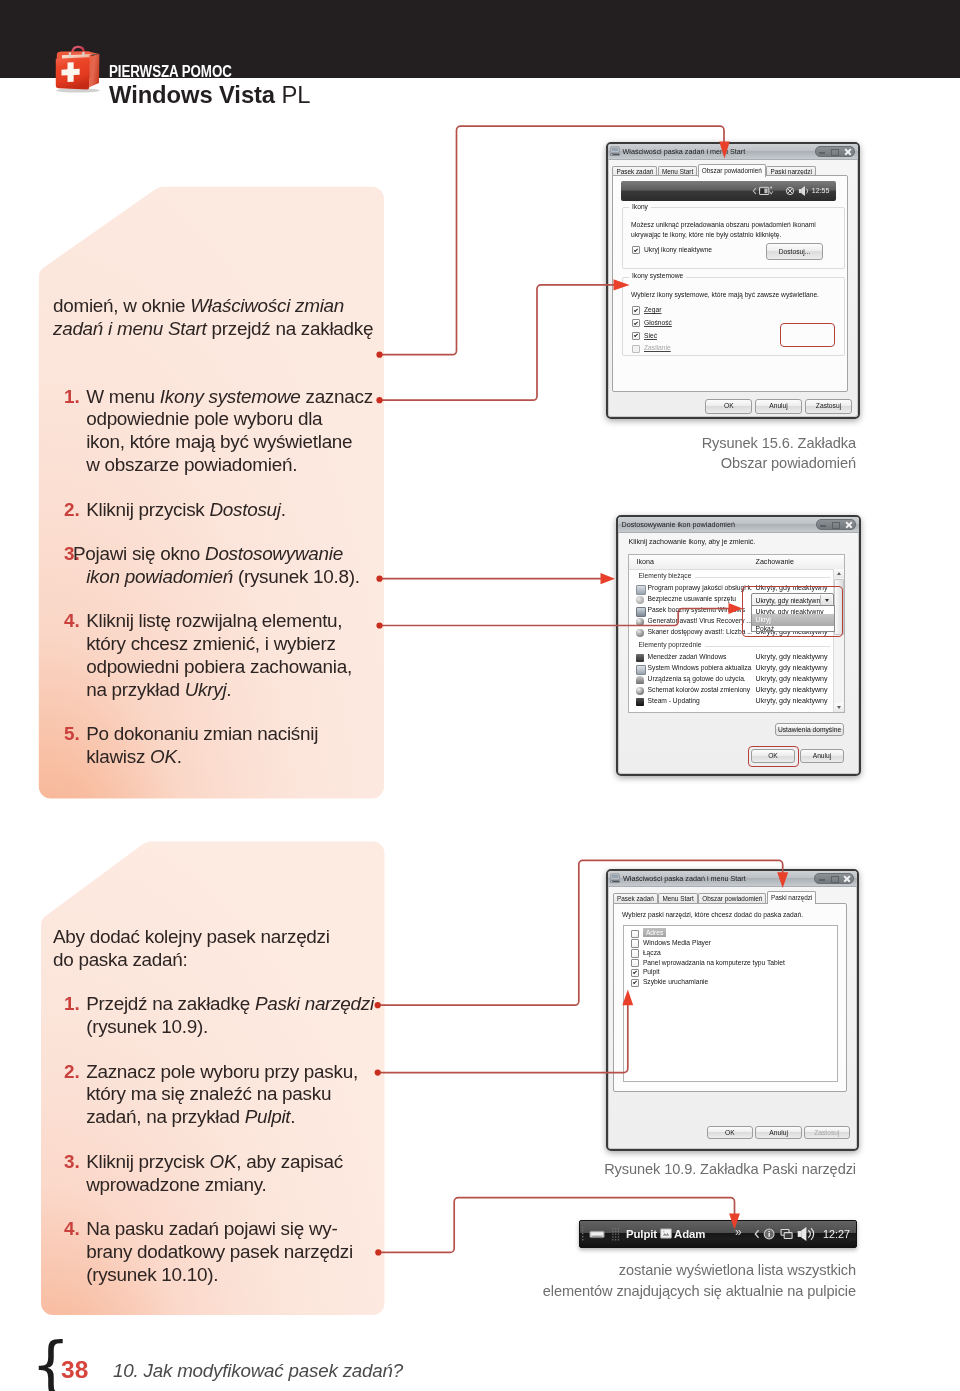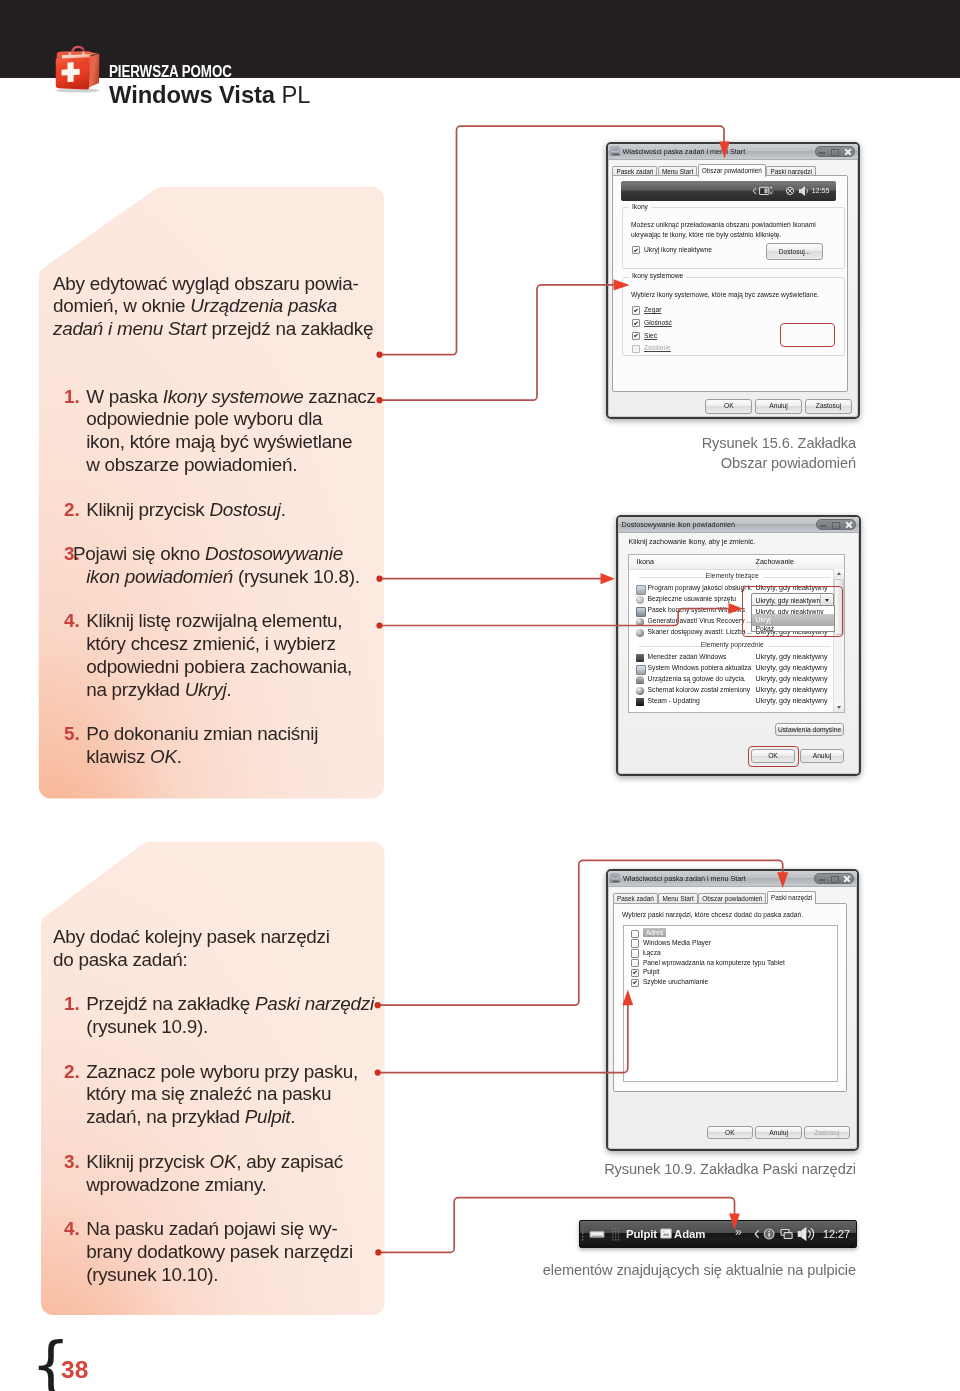--- a/index.html
+++ b/index.html
@@ -60,21 +60,21 @@
   .vcheck.on:after{content:"";position:absolute;left:1px;top:1.6px;width:2.6px;height:1.2px;
         border-left:1.1px solid #2b2b2b;border-bottom:1.1px solid #2b2b2b;transform:rotate(-45deg);}
   .vcheck.dis{background:#f2f2f2;border-color:#bcbcbc;}
   .vbtn{position:absolute;background:linear-gradient(#fcfcfc 0%,#ededed 47%,#dcdcdc 50%,#ececec 100%);
         border:1px solid #9d9d9d;border-radius:3px;font-size:6.7px;color:#161616;text-align:center;white-space:nowrap;}
   .vbtn.dis{color:#a8a8a8;}
   .vnotif{position:absolute;background:linear-gradient(#7b7b7b 0%,#5c5c5c 46%,#3a3a3a 50%,#2b2b2b 100%);border-radius:2px;}
   .vclock{position:absolute;font-size:7px;color:#ececec;}
   .redbox{position:absolute;border:1.7px solid #b5403a;border-radius:4px;}
   
-  .vlist{position:absolute;background:#fff;border:1px solid #b2b2b2;overflow:hidden;text-align:center;}
+  .vlist{position:absolute;background:#fff;border:1px solid #b2b2b2;overflow:hidden;}
   .vlisthdr{position:absolute;left:0;top:0;right:0;height:14px;background:linear-gradient(#fdfdfd,#efefef);border-bottom:1px solid #dcdcdc;}
   .vsec{position:absolute;left:10px;right:14px;font-size:6.7px;color:#2b2b2b;height:10px;}
   .vsec span{background:#fff;padding-right:4px;position:relative;z-index:2;}
   .vsec:after{content:"";position:absolute;left:0;right:0;top:5px;border-top:1px solid #dedede;z-index:1;}
   .vrowico{position:absolute;width:8px;height:8px;border-radius:1px;}
   .vrowico.i0{background:linear-gradient(#d7dde3,#9aa5b0);border:0.5px solid #8b949d;}
   .vrowico.i1{background:radial-gradient(circle at 35% 35%,#e9e9e9,#8e8e8e);border-radius:4px;}
   .vrowico.i2{background:linear-gradient(#cfd6de,#7c8894);border:0.5px solid #6e7884;}
   .vrowico.i3{background:radial-gradient(circle at 35% 30%,#f2f2f2,#4f4f4f);border-radius:4px;}
   .vrowico.i4{background:radial-gradient(circle at 35% 30%,#e6e6e6,#5c5c5c);border-radius:4px;}
@@ -185,25 +185,24 @@
       <stop offset="0.42" stop-color="#fbd8ca"></stop>
       <stop offset="0.58" stop-color="#fbe1d5"></stop>
       <stop offset="0.74" stop-color="#fce6dc"></stop>
       <stop offset="1" stop-color="#fdeae1"></stop>
     </radialGradient>
   </defs>
   <path d="M 163,186.8 L 372,186.8 A 12,12 0 0 1 384,198.8 L 384,786.5 A 12,12 0 0 1 372,798.5 L 50.8,798.5 A 12,12 0 0 1 38.8,786.5 L 38.8,277 A 12,12 0 0 1 43,268 L 155,189.5 A 13,13 0 0 1 163,186.8 Z" fill="url(#pinkGrad1)"></path>
   <path d="M 151,841.4 L 372.5,841.4 A 12,12 0 0 1 384.5,853.4 L 384.5,1303 A 12,12 0 0 1 372.5,1315 L 53,1315 A 12,12 0 0 1 41,1303 L 41,925 A 12,12 0 0 1 45.5,916 L 143,844 A 13,13 0 0 1 151,841.4 Z" fill="url(#pinkGrad2)"></path>
 </svg>
 
-<div class="txt" style="left:53.0px;top:274.64px"><span>Aby edytować wygląd obszaru powia-</span></div>
-<div class="txt" style="left:53.0px;top:297.44px"><span>domień, w oknie </span><i>Urządzenia paska</i></div>
+<div class="txt" style="left:53.0px;top:297.44px"><span>domień, w oknie </span><i>Właściwości zmian</i></div>
 <div class="txt" style="left:53.0px;top:320.24px"><i>zadań i menu Start</i><span> przejdź na zakładkę</span></div>
 <div class="num" style="left:64.0px;top:387.60px">1.</div>
-<div class="txt" style="left:86.2px;top:387.60px"><span>W paska </span><i>Ikony systemowe</i><span> zaznacz</span></div>
+<div class="txt" style="left:86.2px;top:387.60px"><span>W menu </span><i>Ikony systemowe</i><span> zaznacz</span></div>
 <div class="txt" style="left:86.2px;top:410.40px"><span>odpowiednie pole wyboru dla</span></div>
 <div class="txt" style="left:86.2px;top:433.20px"><span>ikon, które mają być wyświetlane</span></div>
 <div class="txt" style="left:86.2px;top:456.00px"><span>w obszarze powiadomień.</span></div>
 <div class="num" style="left:64.0px;top:500.56px">2.</div>
 <div class="txt" style="left:86.2px;top:500.56px"><span>Kliknij przycisk </span><i>Dostosuj</i><span>.</span></div>
 <div class="num" style="left:64.0px;top:545.12px">3.</div>
 <div class="txt" style="left:73px;top:545.12px"><span>Pojawi się okno </span><i>Dostosowywanie</i></div>
 <div class="txt" style="left:86.2px;top:567.92px"><i>ikon powiadomień</i><span> (rysunek 10.8).</span></div>
 <div class="num" style="left:64.0px;top:612.48px">4.</div>
 <div class="txt" style="left:86.2px;top:612.48px"><span>Kliknij listę rozwijalną elementu,</span></div>
@@ -508,18 +507,20 @@
 </svg>
 
 <div class="caption" style="right:104px;top:432.5px">
       <div>Rysunek 15.6. Zakładka</div>
       <div>Obszar powiadomień</div>
     </div>
 <div class="caption" style="right:104px;top:1158.5px">
       <div>Rysunek 10.9. Zakładka Paski narzędzi</div>
     </div>
 <div class="caption" style="right:104px;top:1260px">
+      <div>zostanie wyświetlona lista wszystkich</div>
       <div>elementów znajdujących się aktualnie na pulpicie</div>
     </div>
 
 <div id="footer-brace">{</div>
 <div id="footer-num">38</div>
+<div id="footer-text">10. Jak modyfikować pasek zadań?</div>
 </div>
 
 </body></html>

